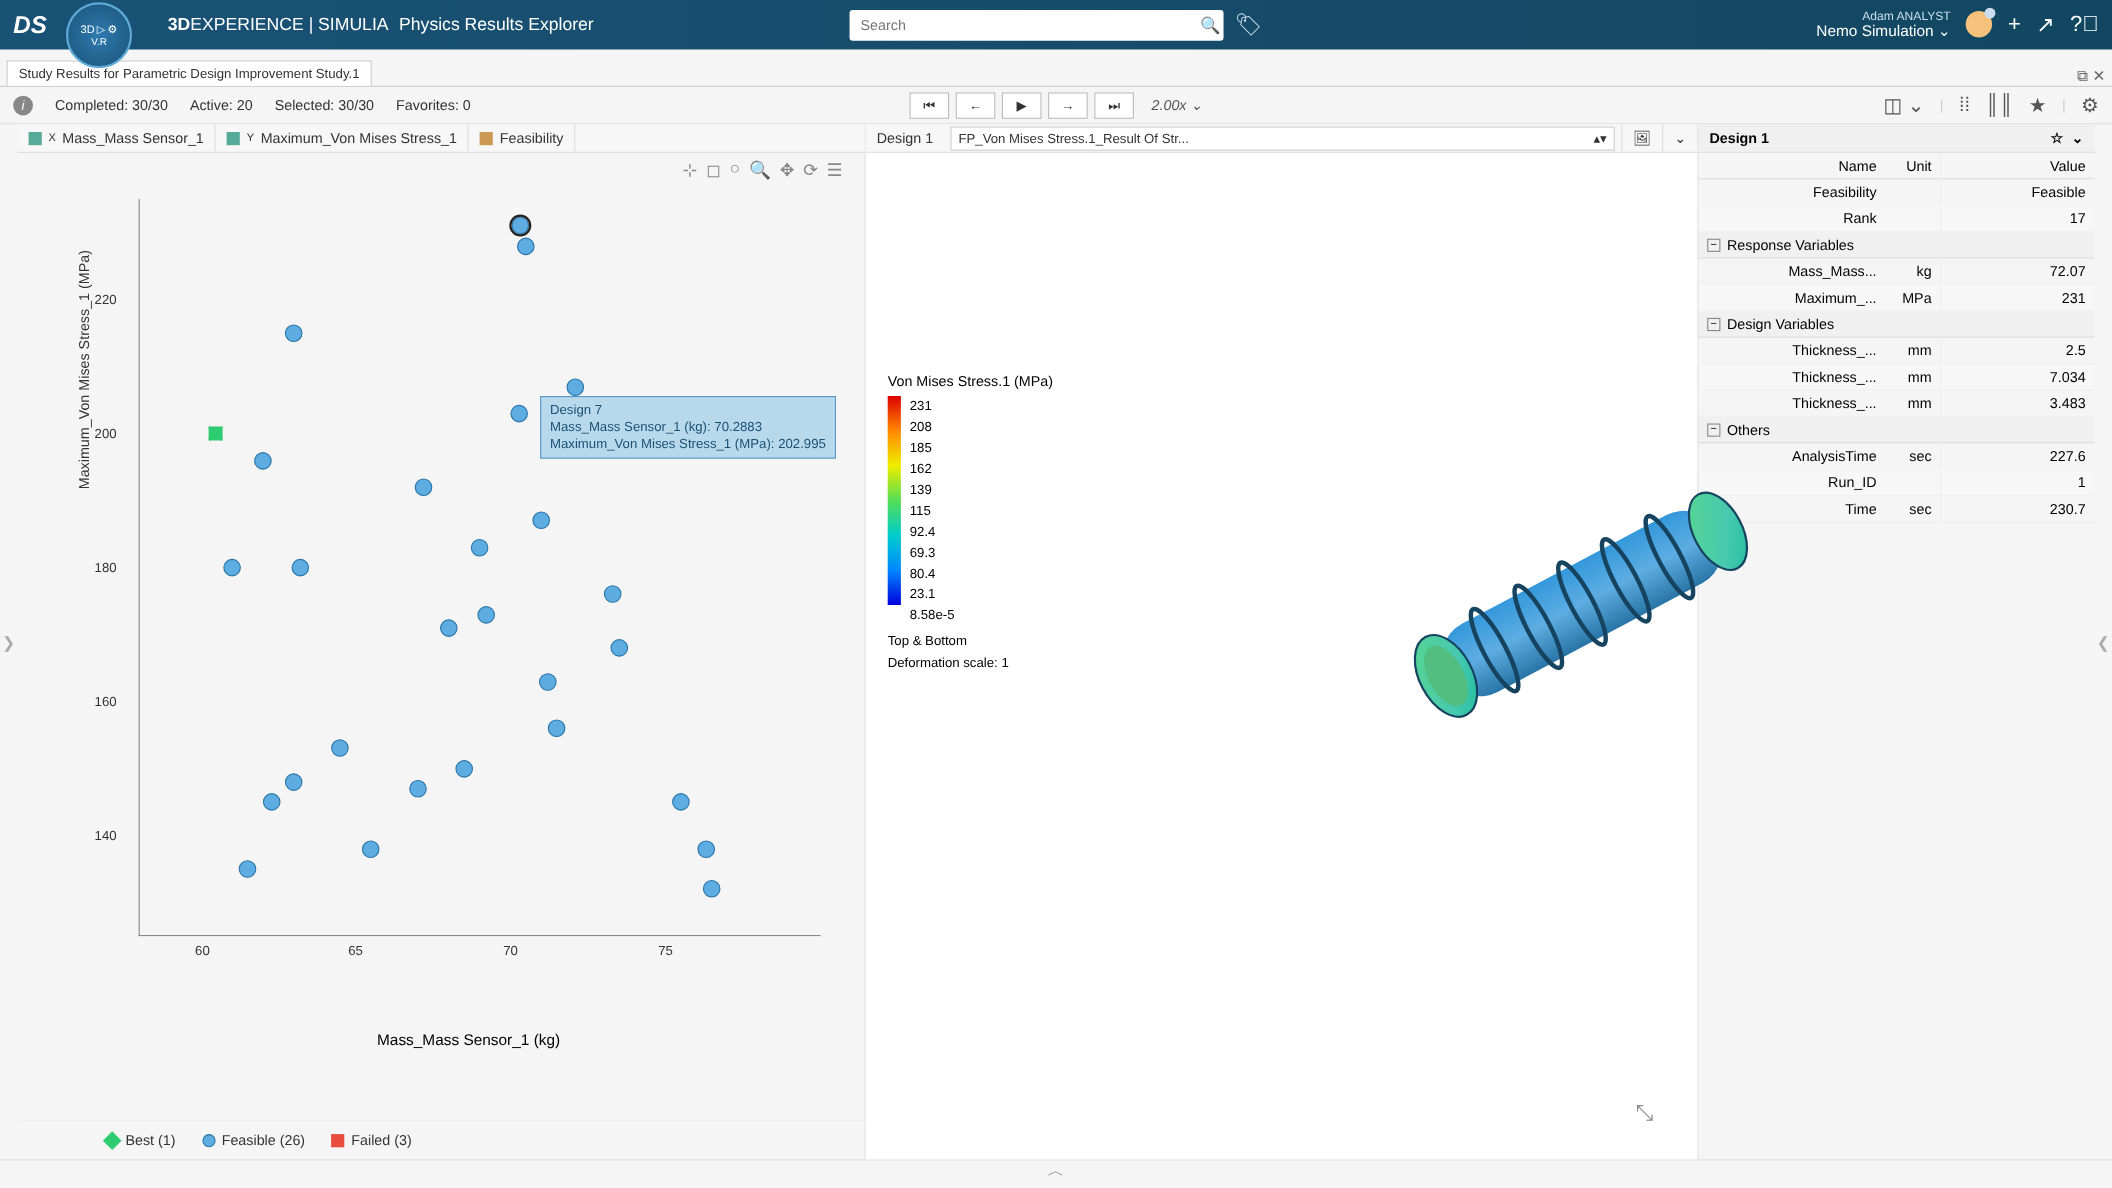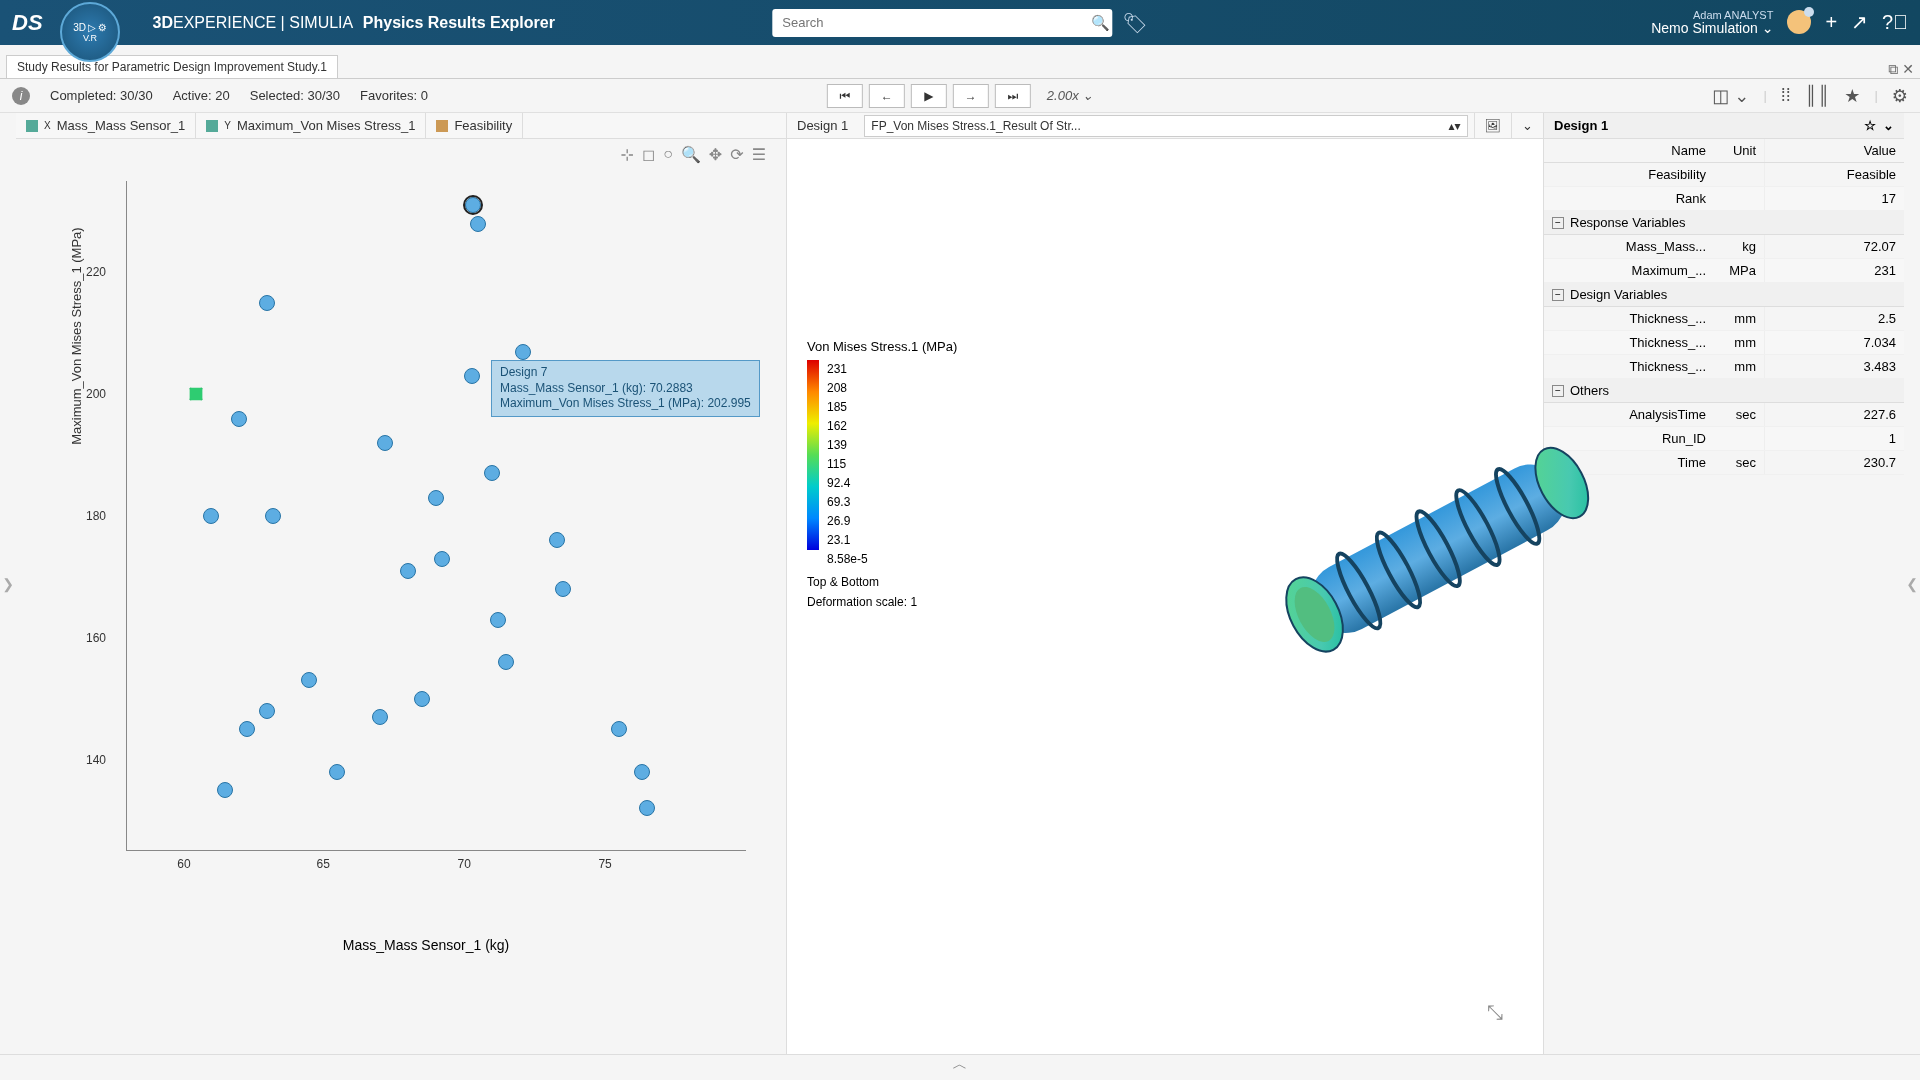--- a/index.html
+++ b/index.html
@@ -6,21 +6,21 @@
 body { background: #f5f5f5; width: 1920px; height: 1080px; overflow: hidden; position: relative; font-size: 15px; }
 
 
 .header { background: linear-gradient(to right, #1a5276, #124761); height: 45px; display: flex; align-items: center; color: white; padding: 0 12px; position: relative; }
 .logo-area { display: flex; align-items: center; gap: 8px; }
 .ds-logo { font-style: italic; font-weight: bold; font-size: 22px; color: #fff; }
 .compass { width: 60px; height: 60px; background: radial-gradient(circle, #2e7bb0, #1a5276); border-radius: 50%; position: absolute; top: 2px; left: 60px; border: 2px solid #5da9d8; display: flex; align-items: center; justify-content: center; font-size: 10px; flex-direction: column; z-index: 10; }
 .compass-inner { display: flex; align-items: center; gap: 2px; }
 .title-block { margin-left: 110px; font-size: 16px; font-weight: 300; }
 .title-block b { font-weight: bold; }
-.subtitle { font-size: 16px; font-weight: 700; margin-left: 6px; }
+.subtitle { font-size: 16px; font-weight: 400; margin-left: 6px; }
 .search-wrap { margin-left: auto; margin-right: auto; position: absolute; left: 50%; transform: translateX(-50%); display: flex; align-items: center; }
 .search-box { width: 340px; height: 28px; border: none; border-radius: 3px; padding: 0 30px 0 10px; font-size: 13px; }
 .search-icon-in { position: absolute; right: 38px; top: 50%; transform: translateY(-50%); color: #555; }
 .tag-icon { margin-left: 10px; color: #cde; font-size: 20px; }
 .header-right { margin-left: auto; display: flex; align-items: center; gap: 14px; }
 .user-block { text-align: right; font-size: 12px; line-height: 1.1; }
 .user-name { font-size: 11px; color: #cde; }
 .workspace { font-size: 14px; }
 .avatar { width: 24px; height: 24px; background: #f4c27a; border-radius: 50%; position: relative; }
 .avatar::after { content: ""; position: absolute; top: -3px; right: -3px; width: 10px; height: 10px; background: #cde; border-radius: 50%; }
@@ -249,20 +249,34 @@
           <div class="pt" style="left: 533.182px; top: 548.182px;"></div>
           <div class="pt" style="left: 555.727px; top: 590.818px;"></div>
           <div class="pt" style="left: 561.364px; top: 627.364px;"></div>
           <div class="tooltip-box" style="left: 405px; top: 178.97px;">
             <div>Design 7</div>
             <div>Mass_Mass Sensor_1 (kg): 70.2883</div>
             <div>Maximum_Von Mises Stress_1 (MPa): 202.995</div>
           </div>
         </div>
     </div>
+    <div class="legend-row">
+      <div class="lg">
+          <div class="lg-marker lg-best"></div>
+          <span>Best (1)</span>
+        </div>
+      <div class="lg">
+          <div class="lg-marker lg-feas"></div>
+          <span>Feasible (26)</span>
+        </div>
+      <div class="lg">
+          <div class="lg-marker lg-fail"></div>
+          <span>Failed (3)</span>
+        </div>
+    </div>
   </div>
 
   <div class="viewer-panel">
     <div class="sub-header">
       <div class="sh-btn" style="border-right:none">Design 1</div>
       <div class="sh-select">
           <span>FP_Von Mises Stress.1_Result Of Str...</span>
           <span>▴▾</span>
         </div>
       <div class="sh-btn right">🖼</div>
@@ -274,21 +288,21 @@
         <div class="cl-bar"></div>
         <div class="cl-ticks" id="cl-ticks">
             <div>231</div>
             <div>208</div>
             <div>185</div>
             <div>162</div>
             <div>139</div>
             <div>115</div>
             <div>92.4</div>
             <div>69.3</div>
-            <div>26.9</div>
+            <div>80.4</div>
             <div>23.1</div>
             <div>8.58e-5</div>
           </div>
         <div class="cl-foot">Top &amp; Bottom</div>
         <div class="cl-foot">Deformation scale: 1</div>
       </div>
       <svg class="model-svg" width="380" height="260">
         <defs>
           <linearGradient id="cyl" x1="0" y1="0" x2="0" y2="1">
             <stop offset="0%" stop-color="#3498db"></stop>

